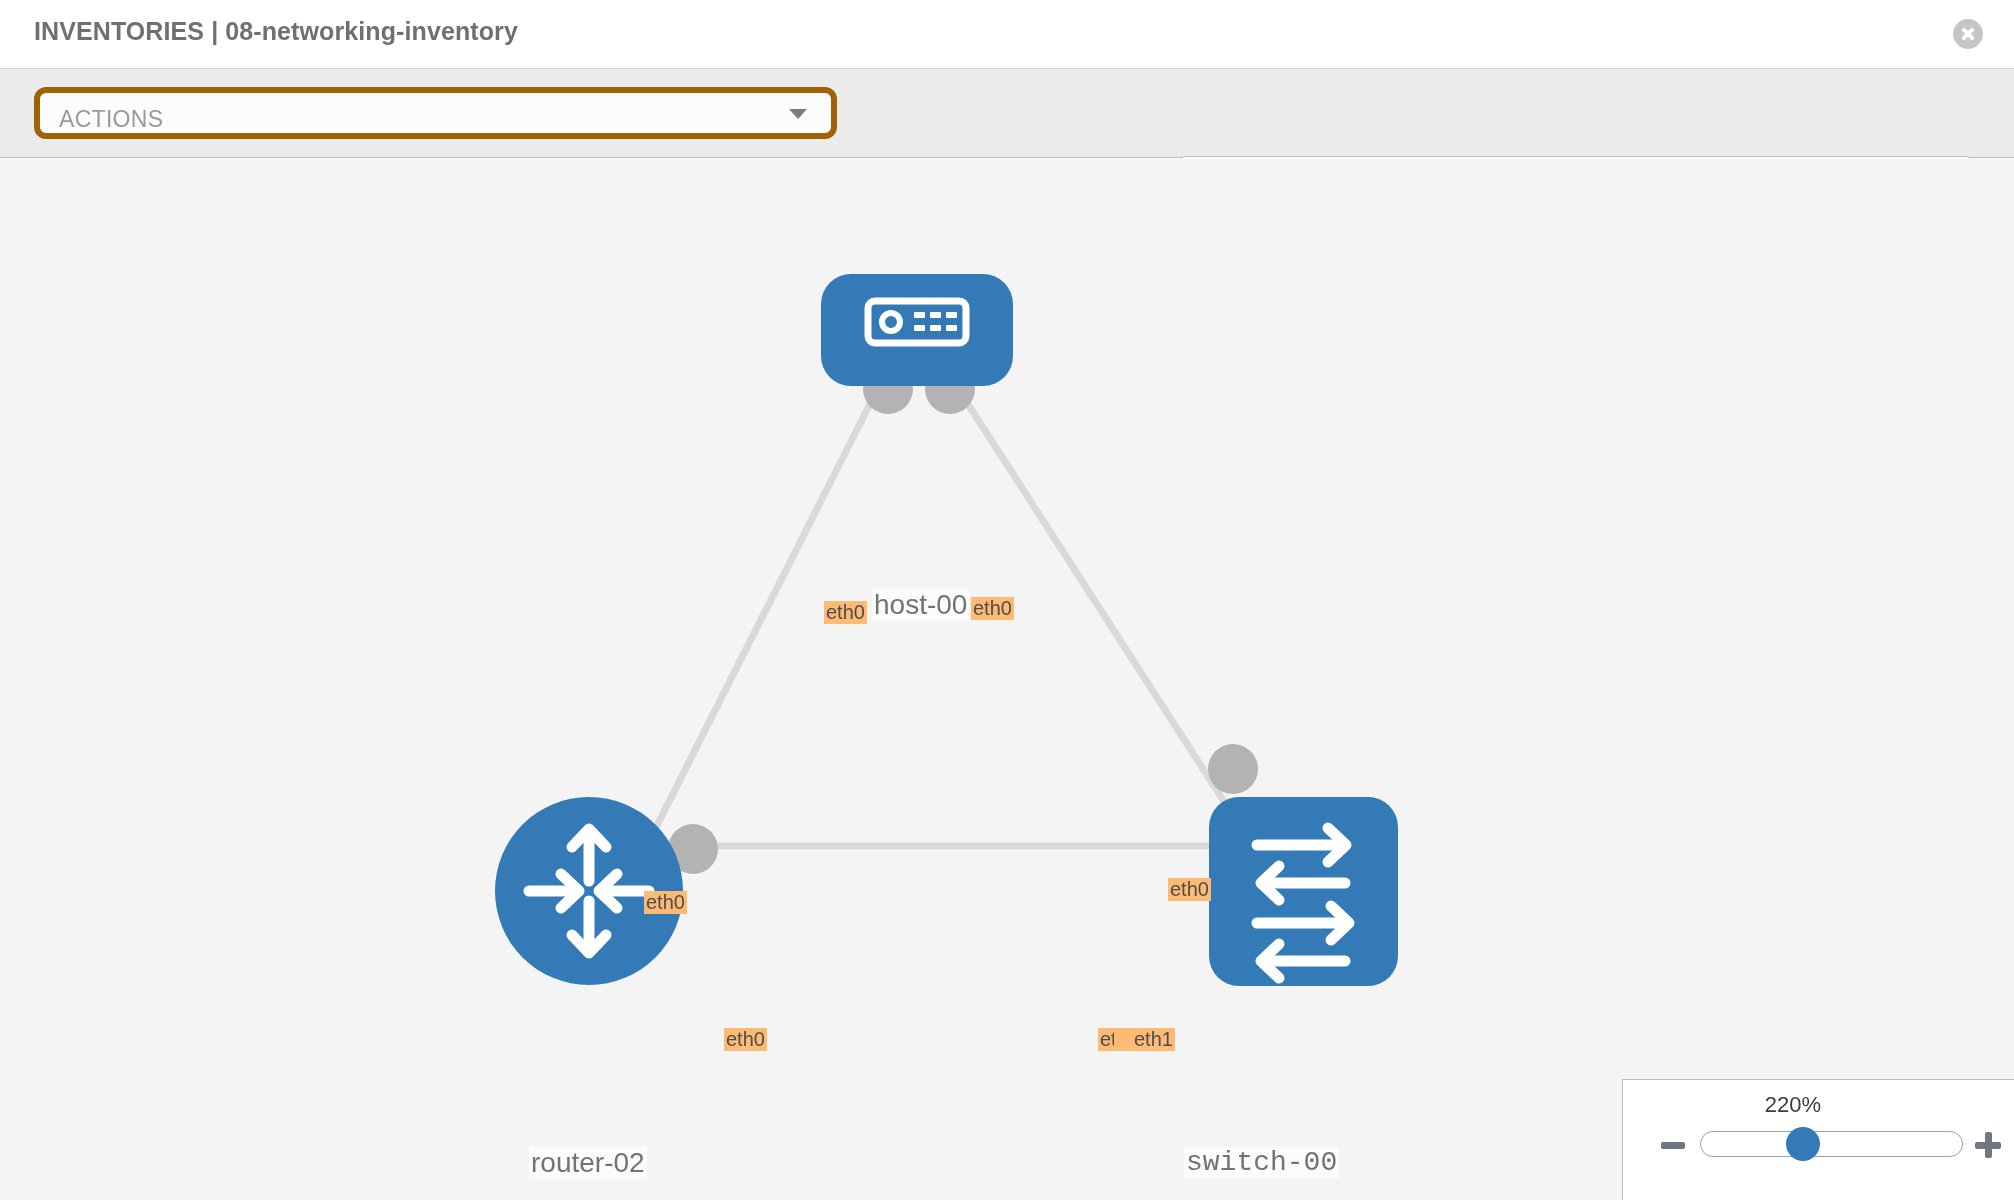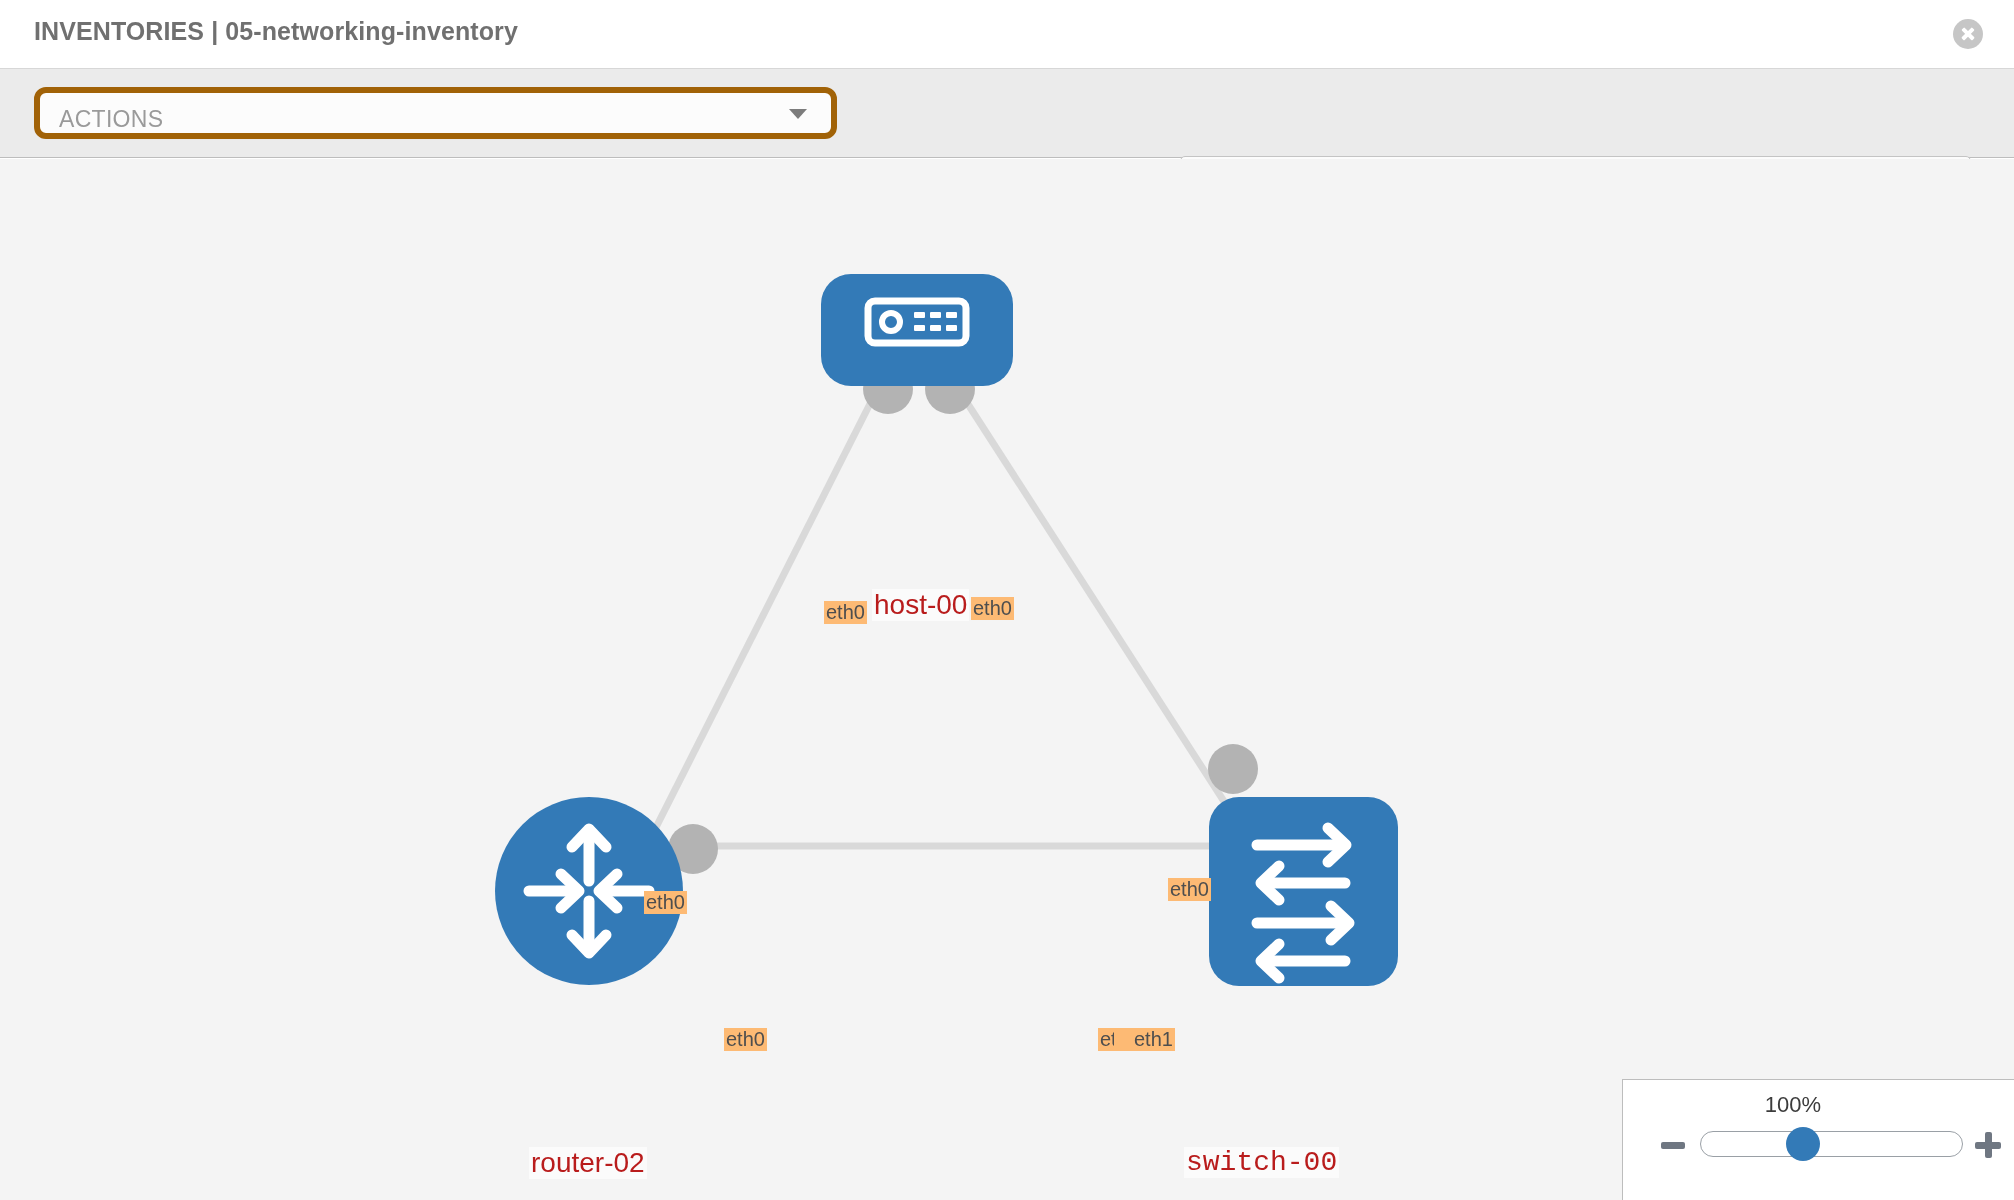--- a/index.html
+++ b/index.html
@@ -144,21 +144,21 @@
   .canvas svg.graph {
     position: absolute;
     top: 0; left: 0;
     width: 2014px;
     height: 1041px;
   }
 
   .node-label {
     position: absolute;
     font-size: 28px;
-    color: #b91c1c;
+    color: #737373;
     background: #fbfbfb;
     white-space: nowrap;
     padding: 0 2px;
   }
   .edge-label {
     position: absolute;
     font-size: 20px;
     color: #4e4e4e;
     background: #fdba74;
     white-space: nowrap;
@@ -234,21 +234,21 @@
   }
   .zoom-plus::before { left: 0; top: 9.5px; width: 26px; height: 7px; }
   .zoom-plus::after  { left: 9.5px; top: 0; width: 7px; height: 26px; }
 </style>
 </head>
 <body>
 
 <div id="app">
 
   <div class="header">
-    <div class="header-title">INVENTORIES | 05-networking-inventory</div>
+    <div class="header-title">INVENTORIES | 08-networking-inventory</div>
     <div class="close-btn"></div>
   </div>
 
   <div class="toolbar">
 
     <div class="actions-select">
       <span class="actions-label">ACTIONS</span>
       <span class="caret"></span>
     </div>
 
@@ -353,20 +353,20 @@
     <div class="edge-label" style="left:724px; top:869px;">eth0</div>
     <div class="edge-label" style="left:1098px; top:869px;">eth0</div>
     <div class="edge-label" style="left:1114px; top:869px;padding-left:20px;">eth1</div>
 
     <div class="node-label" style="left:872px; top:430px;">host-00</div>
     <div class="node-label" style="left:529px; top:988px;">router-02</div>
     <div class="node-label" style="left:1184px; top:988px;font-family:Liberation Mono, monospace;">switch-00</div>
   </div>
 
   <div class="zoom-panel">
-    <div class="zoom-value">100%</div>
+    <div class="zoom-value">220%</div>
     <div class="zoom-minus"></div>
     <div class="zoom-track"></div>
     <div class="zoom-thumb"></div>
     <div class="zoom-plus"></div>
   </div>
 
 </div>
 
 </body></html>

